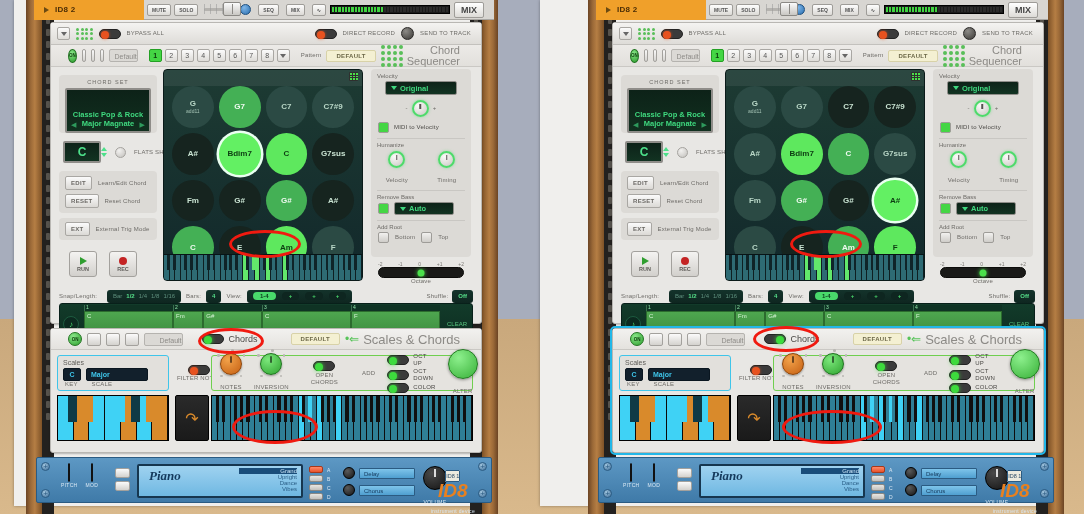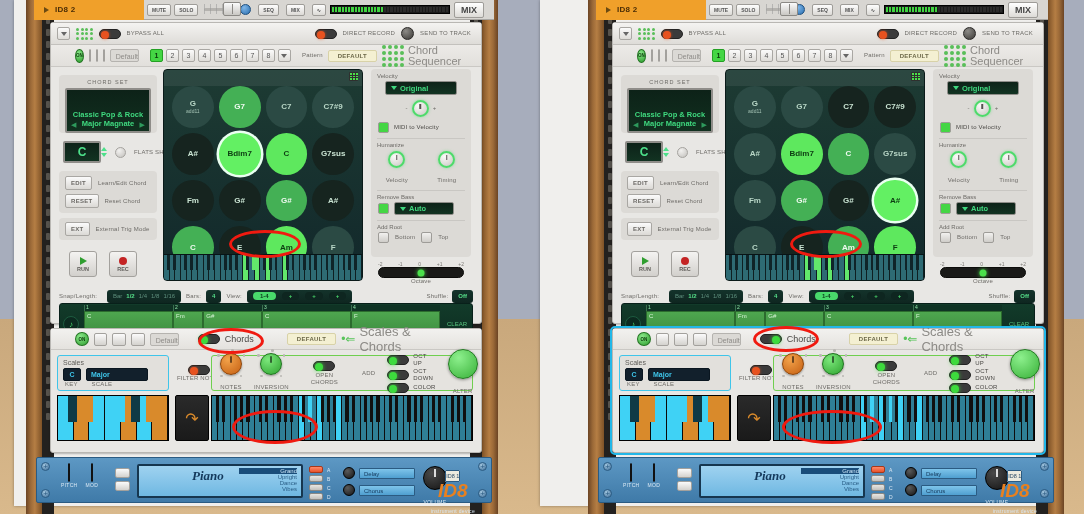--- a/index.html
+++ b/index.html
@@ -65,21 +65,21 @@
   .meter i.on{background:#3fd43f;}
   .mixbtn{background:linear-gradient(180deg,#fff,#dddbd7);border:1px solid #9e9c98;border-radius:2px;
     font-size:9px;font-weight:bold;color:#444;padding:2px 6px;margin-right:4px;}
   
   .device{ position:absolute; background:#e8e7e4; border:1px solid #b9b7b3;
     border-radius:3px; box-shadow:0 1px 2px rgba(0,0,0,.25); }
   .device.selected{ outline:2px solid #22b7e8; outline-offset:0; }
   .dev-top{ height:22px; background:linear-gradient(180deg,#f4f3f1,#dedcd8);
     border-bottom:1px solid #c3c1bd; display:flex; align-items:center; padding:0 6px; gap:6px;}
   .dev-row2{ height:22px; background:linear-gradient(180deg,#eceae7,#e2e0dc);
-    border-bottom:1px solid #cac8c4; display:flex; align-items:center; padding:0 24px; gap:5px;}
+    border-bottom:1px solid #cac8c4; display:flex; align-items:center; padding:0 17px; gap:5px;text-align:right;}
   .dots{ display:grid; grid-template-columns:repeat(4,3px); gap:1.5px; }
   .dots i{ width:3px;height:3px;background:#59bf59;border-radius:50%; }
   .tog{ width:22px;height:10px;border-radius:5px;background:#3b3b3b;position:relative;
     border:1px solid #222; flex:none;}
   .tog i{ position:absolute;top:1px;left:1px;width:8px;height:8px;border-radius:50%;
     background:#e8521f; box-shadow:0 0 3px rgba(232,82,31,.8);}
   .tog.on i{ left:11px; background:#3ddb3d; box-shadow:0 0 4px rgba(61,219,61,.9);}
   .tog.gr i{ background:#3ddb3d; box-shadow:0 0 4px rgba(61,219,61,.9); }
   .lbl{ font-size:6px; color:#6e6c68; line-height:1.15; letter-spacing:.2px; }
   .lbl.dk{ color:#4a4845; }
@@ -221,21 +221,21 @@
   .screw{ position:absolute;width:9px;height:9px;border-radius:50%;
     background:radial-gradient(circle at 35% 30%,#9fc4dd,#41709a);border:1px solid #2b5b82;}
   .screw:after{content:"+";position:absolute;inset:0;text-align:center;line-height:7px;
     font-size:8px;color:#2b5b82;}
   .whl{ width:11px;height:30px;background:linear-gradient(90deg,#1d1d1d,#4a4a4a 45%,#1d1d1d);
     border-radius:2px;border:1px solid #111;position:relative;}
   .whl:after{content:"";position:absolute;left:0;right:0;top:48%;height:2px;background:#d8d8d8;}
   .lcdblue{ background:linear-gradient(180deg,#9fd2f0,#6fb8e2); border:2px solid #16364f;
     border-radius:2px; position:relative; }
   .lcdblue .pname{ font-size:13px;color:#14395c;font-weight:bold;font-style:italic;
-    padding:6px 0 0 10px; font-family:"Liberation Serif",serif;margin-left:43px;}
+    padding:6px 0 0 10px; font-family:"Liberation Serif",serif;}
   .pl{ position:absolute;right:0;width:62px;font-size:6px;color:#2a5e86;text-align:right;
     padding-right:4px; }
   .pl .sel{ background:#1a4d7a;color:#cfe8fa; }
   .abcd i{ display:block;width:14px;height:7px;border-radius:2px;
     background:linear-gradient(180deg,#e8e6e2,#c2c0bc);border:1px solid #8a8884;margin-bottom:2px;}
   .abcd i.on{ background:linear-gradient(180deg,#ff8a6a,#e8522a); border-color:#a8381a;}
   .fxfield{ width:56px;height:11px;background:linear-gradient(180deg,#7ec4ea,#4f9fd0);
     border:1px solid #2b5b82;border-radius:1px;font-size:6px;color:#14395c;
     line-height:11px;padding-left:4px;}
   .volknob{ width:24px;height:24px;border-radius:50%;

